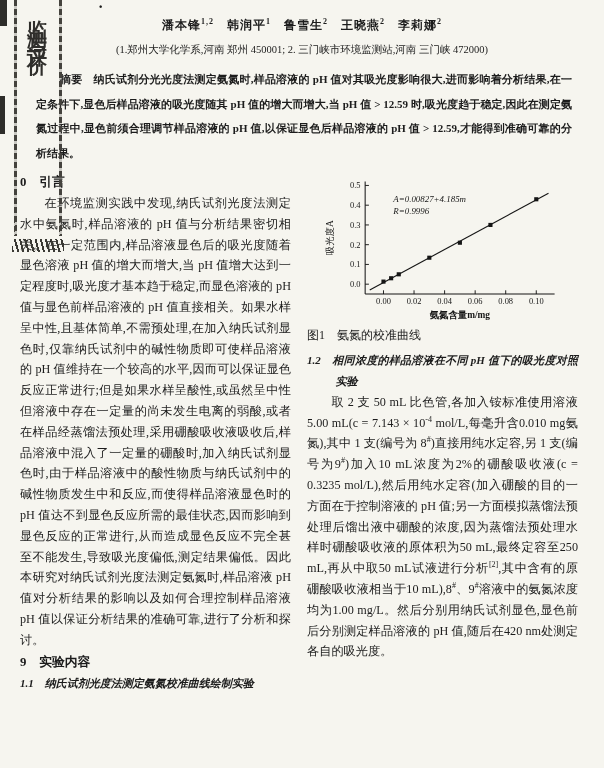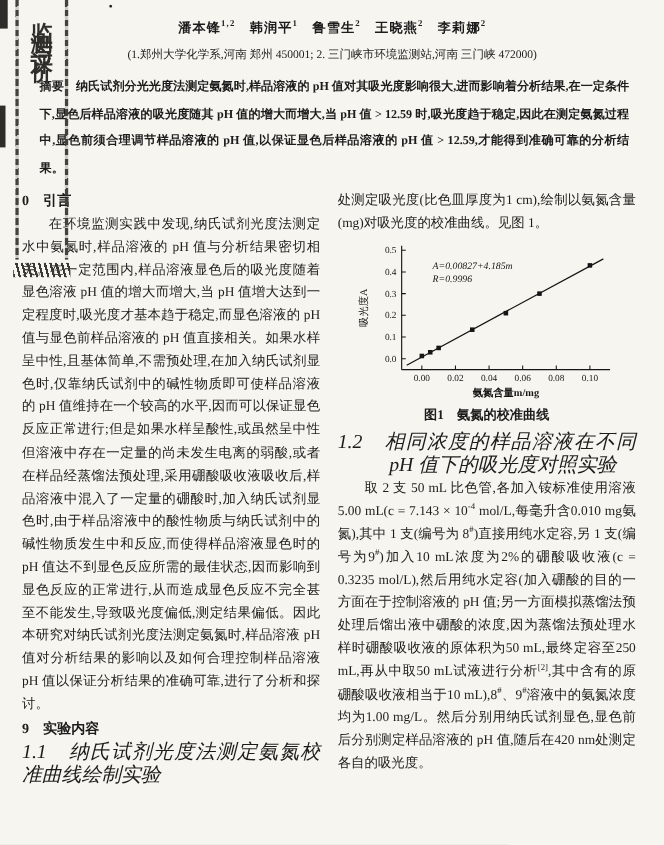--- a/index.html
+++ b/index.html
@@ -27,37 +27,37 @@
   .corner-dot { position:absolute; left:98px; top:-2px; font-size:16px; font-weight:bold; }
   
   .header { padding-top:5px; }
   .title { text-align:center; font-size:21px; font-weight:bold; line-height:28px; letter-spacing:1px; }
   .authors { text-align:center; font-size:12px; font-weight:bold; margin-top:12px; letter-spacing:1px; }
   .authors sup { font-size:8px; }
   .affiliation { text-align:center; font-size:10.5px; margin-top:9px; }
   
   .abstract { margin:10px 32px 0 36px; font-size:11px; font-weight:bold;
     line-height:24.5px; text-align:justify; }
-  .abstract .label { margin-right:1em; }
+  .abstract .label { margin-right:1em;margin-left:24px; }
   .keywords { margin:0 32px 0 36px; font-size:11px; font-weight:bold; line-height:24.5px; }
   .keywords .label { margin-right:1em; }
   
   .columns { display:flex; gap:16px; padding:6px 26px 0 20px; }
   .col { width:50%; font-size:12.2px; line-height:20.8px; text-align:justify; }
   .h1 { font-weight:bold; font-size:12.8px; line-height:22px; }
-  .h2 { font-weight:normal; font-style:italic; font-size:18px; line-height:21px; }
+  .h2 { font-weight:bold; font-style:italic; font-size:11px; line-height:21px; }
   .h2.hang { padding-left:2.6em; text-indent:-2.6em; }
   .par { text-indent:2em; }
   .par.noindent { text-indent:0; }
   sup { font-size:8px; line-height:0; }
   
   .figure { margin:3px 0 2px; }
   .figure svg { display:block; margin:0 auto; width:242px; height:auto;
     font-family:"Liberation Serif","DejaVu Serif",serif; }
-  .fig-caption { text-align:center; font-weight:bold; font-size:12px; margin:1px 0 4px; }
+  .fig-caption { font-weight:normal; font-size:12px; margin:1px 0 4px; }
 </style>
 </head>
 <body>
 
 <div class="page">
 
   <div class="edge-mark m1"></div>
   <div class="edge-mark m2"></div>
 
   <div class="sidebar">
@@ -83,21 +83,20 @@
 
     <div class="col">
       <div class="h1">0　引言</div>
       <div class="par">在环境监测实践中发现,纳氏试剂光度法测定水中氨氮时,样品溶液的 pH 值与分析结果密切相关。在一定范围内,样品溶液显色后的吸光度随着显色溶液 pH 值的增大而增大,当 pH 值增大达到一定程度时,吸光度才基本趋于稳定,而显色溶液的 pH 值与显色前样品溶液的 pH 值直接相关。如果水样呈中性,且基体简单,不需预处理,在加入纳氏试剂显色时,仅靠纳氏试剂中的碱性物质即可使样品溶液的 pH 值维持在一个较高的水平,因而可以保证显色反应正常进行;但是如果水样呈酸性,或虽然呈中性但溶液中存在一定量的尚未发生电离的弱酸,或者在样品经蒸馏法预处理,采用硼酸吸收液吸收后,样品溶液中混入了一定量的硼酸时,加入纳氏试剂显色时,由于样品溶液中的酸性物质与纳氏试剂中的碱性物质发生中和反应,而使得样品溶液显色时的 pH 值达不到显色反应所需的最佳状态,因而影响到显色反应的正常进行,从而造成显色反应不完全甚至不能发生,导致吸光度偏低,测定结果偏低。因此本研究对纳氏试剂光度法测定氨氮时,样品溶液 pH 值对分析结果的影响以及如何合理控制样品溶液 pH 值以保证分析结果的准确可靠,进行了分析和探讨。</div>
       <div class="h1">9　实验内容</div>
       <div class="h2">1.1　纳氏试剂光度法测定氨氮校准曲线绘制实验</div>
 
     </div>
 
     <div class="col">
-      <div class="par noindent">处测定吸光度(比色皿厚度为1 cm),绘制以氨氮含量(mg)对吸光度的校准曲线。见图 1。</div>
 
       <div class="figure">
         <div>
           <svg viewBox="0 0 258 160">
               <line x1="46" y1="8" x2="46" y2="128" stroke="#151515" stroke-width="1.1"></line>
               <line x1="46" y1="128" x2="248" y2="128" stroke="#151515" stroke-width="1.1"></line>
               <line x1="46" y1="117.47368421052632" x2="50" y2="117.47368421052632" stroke="#151515" stroke-width="1"></line>
               <text x="41" y="120.47368421052632" text-anchor="end" font-size="9" fill="#151515">0.0</text>
               <line x1="46" y1="96.42105263157895" x2="50" y2="96.42105263157895" stroke="#151515" stroke-width="1"></line>
               <text x="41" y="99.42105263157895" text-anchor="end" font-size="9" fill="#151515">0.1</text>

